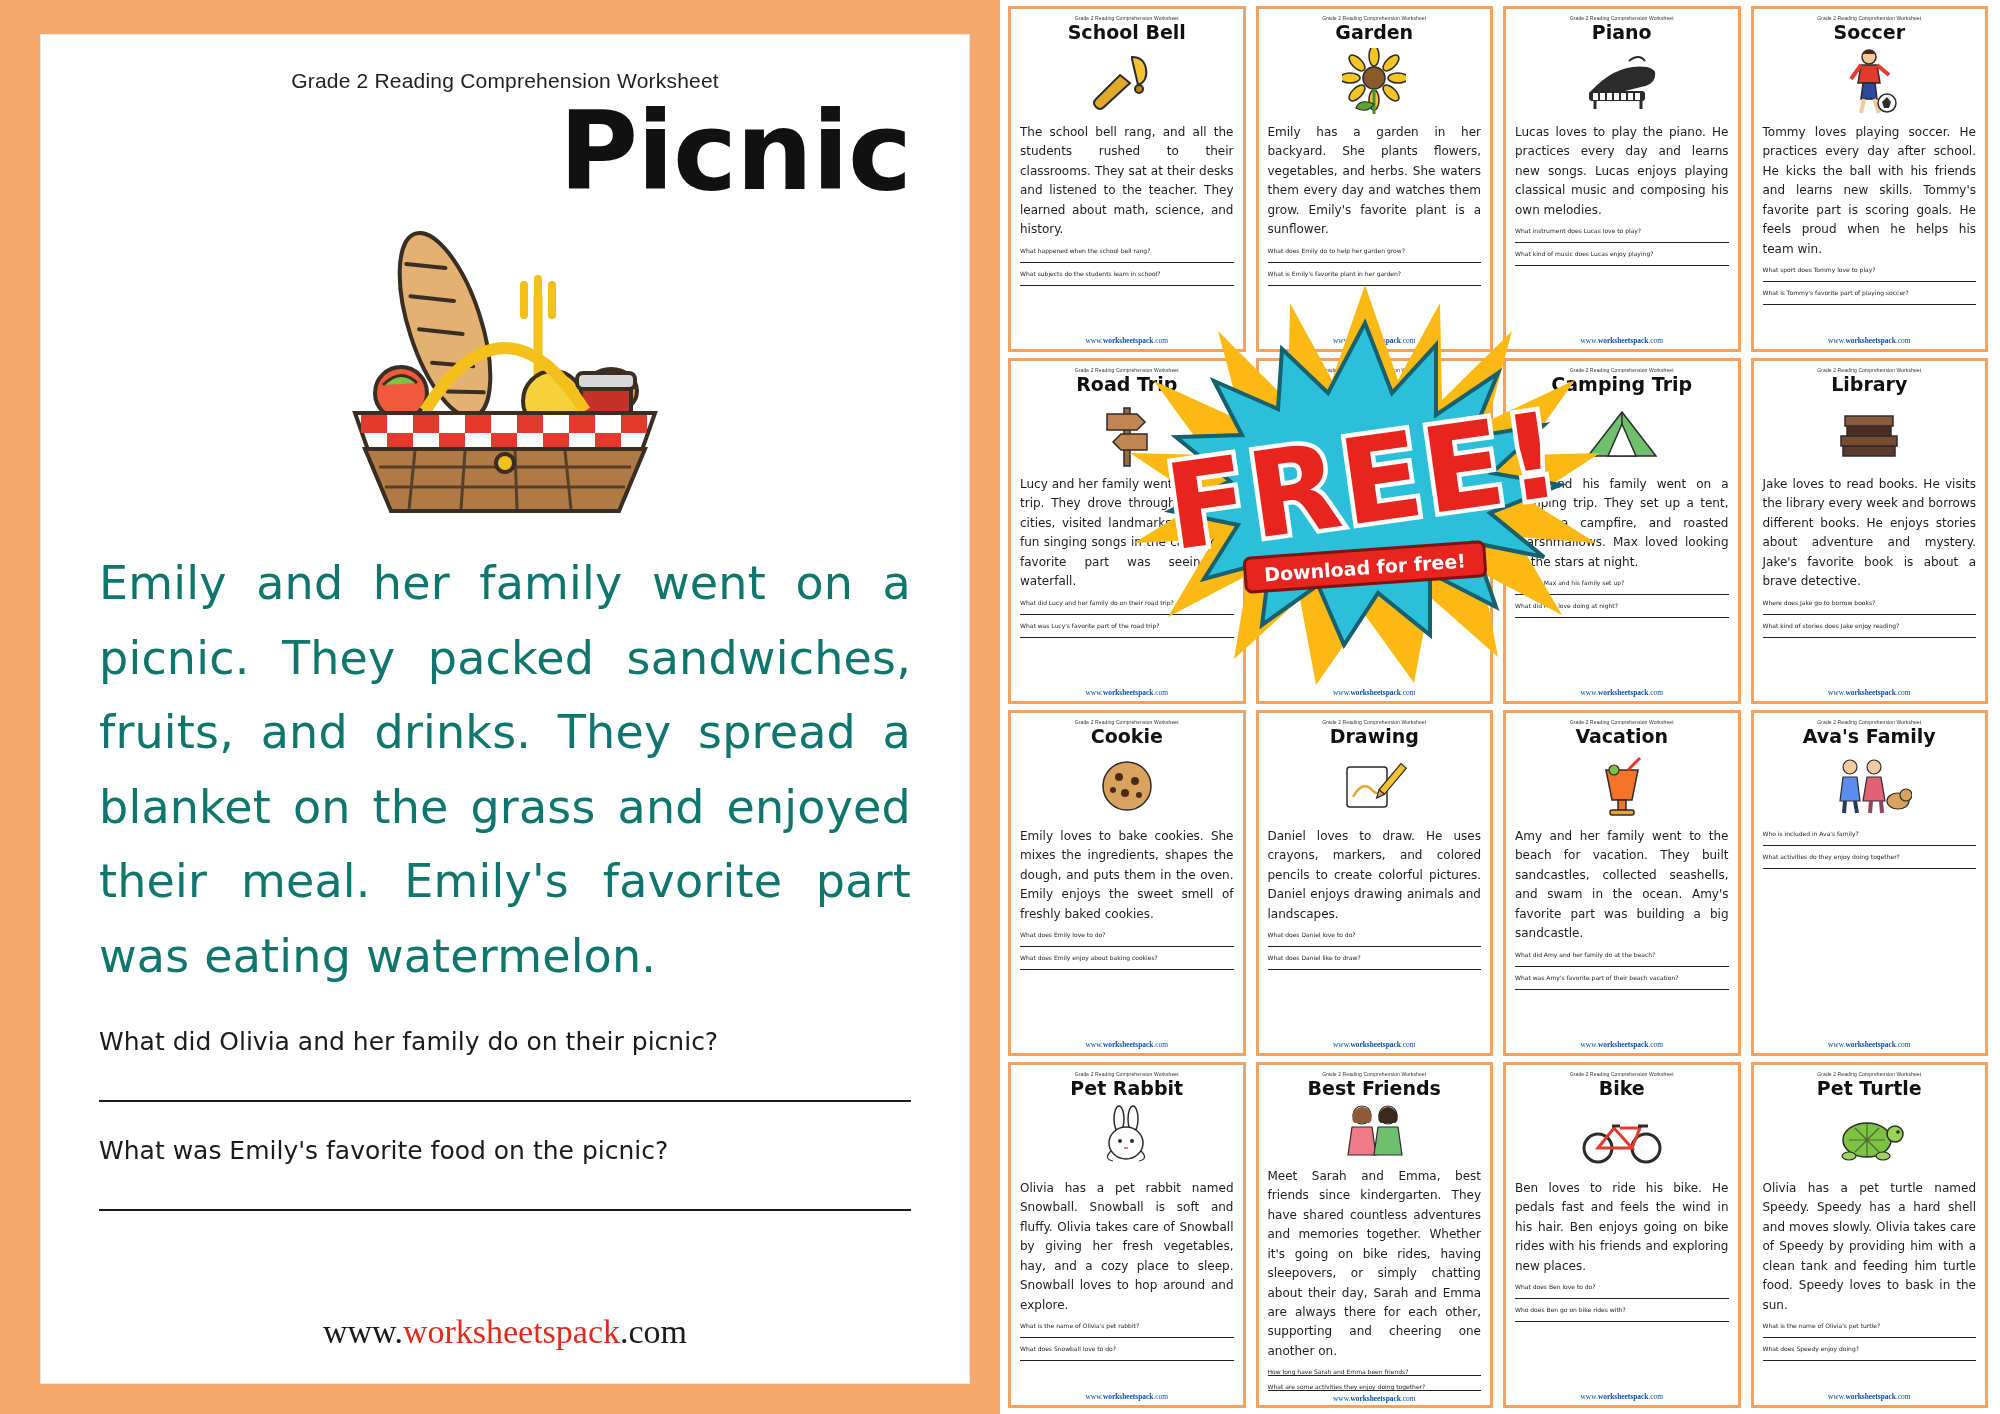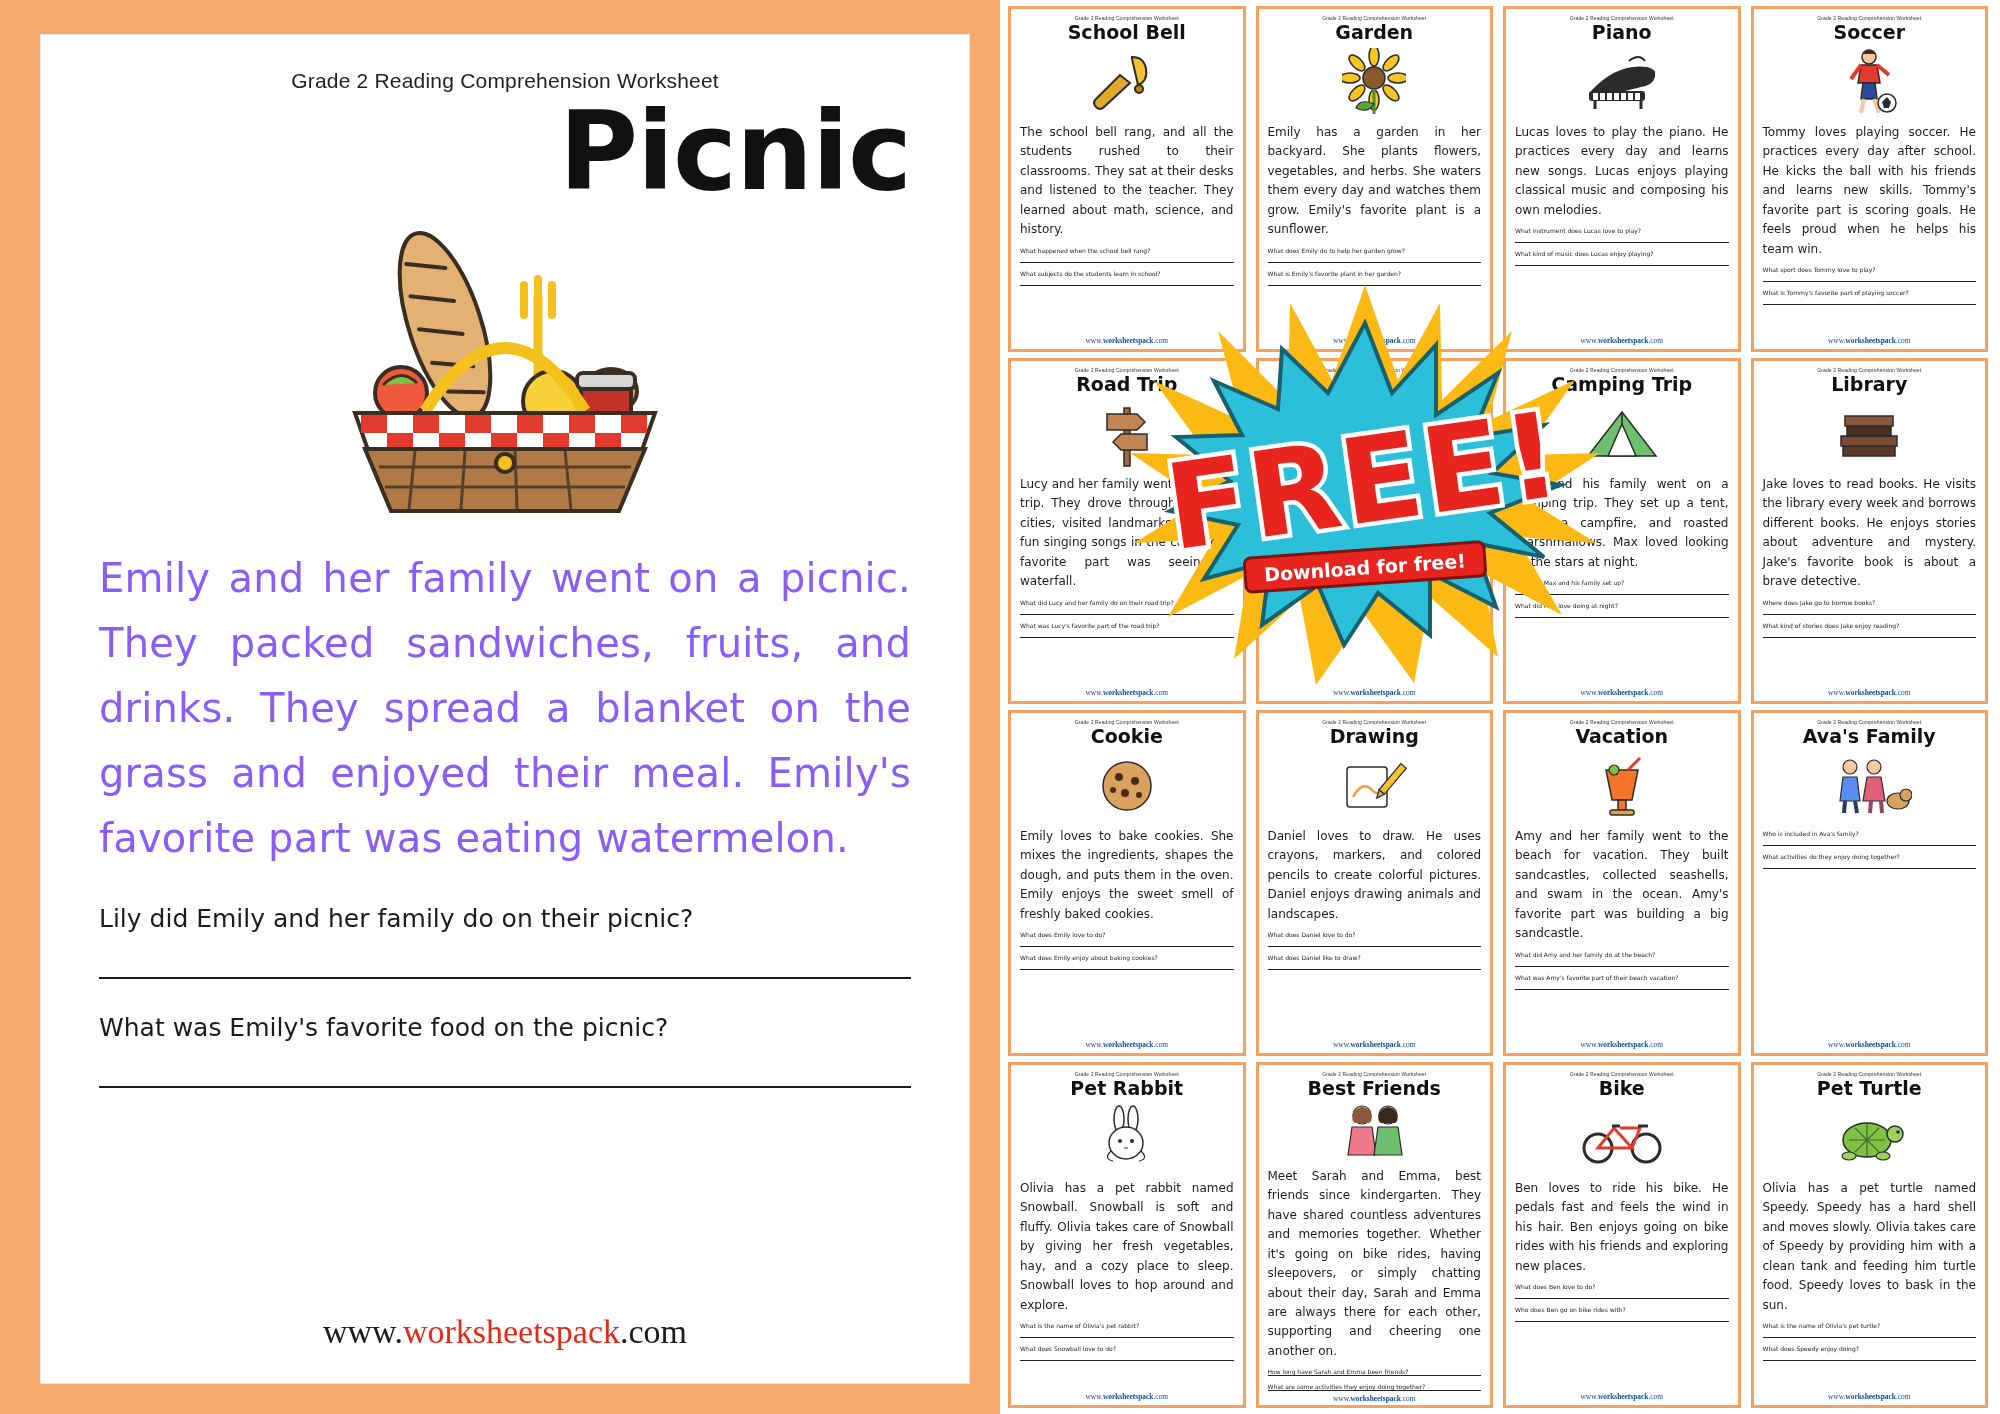--- a/index.html
+++ b/index.html
@@ -47,23 +47,23 @@
     margin: 2px 0 6px;
     color: #111;
   }
   .f-art {
     height: 310px;
     display: flex; align-items: center; justify-content: center;
     margin-top: -4px;
   }
   .f-body {
     margin-top: 26px;
-    font-size: 40px;
+    font-size: 46px;
     line-height: 1.62;
-    color: #8b5cf6;
+    color: #0f766e;
     text-align: justify;
     font-family: "DejaVu Sans", sans-serif;
     letter-spacing: .2px;
   }
   .f-q {
     margin-top: 34px;
     font-size: 25px;
     color: #1b1b1b;
     font-family: "DejaVu Sans", sans-serif;
   }
@@ -204,21 +204,21 @@
           </g>
 
           <path d="M70 234 h280 l-26 62 H96 z" fill="#b07a46" stroke="#3a2d22" stroke-width="4"></path>
           <path d="M84 252 h252 M90 272 h240 M120 236 l-6 58 M170 236 l-4 58 M220 236 l2 58 M270 236 l6 58" stroke="#3a2d22" stroke-width="3" fill="none" opacity=".75"></path>
           <circle cx="210" cy="248" r="9" fill="#f4c01c" stroke="#3a2d22" stroke-width="4"></circle>
         </svg>
       </div>
 
       <div class="f-body">Emily and her family went on a picnic. They packed sandwiches, fruits, and drinks. They spread a blanket on the grass and enjoyed their meal. Emily's favorite part was eating watermelon.</div>
 
-      <div class="f-q">Lily did Emily and her family do on their picnic?</div>
+      <div class="f-q">What did Olivia and her family do on their picnic?</div>
       <div class="f-line"></div>
 
       <div class="f-q">What was Emily's favorite food on the picnic?</div>
       <div class="f-line"></div>
 
       <div class="f-footer">
         <span>www.</span><span class="brand">worksheetspack</span><span>.com</span>
       </div>
     </div>
   </div>

